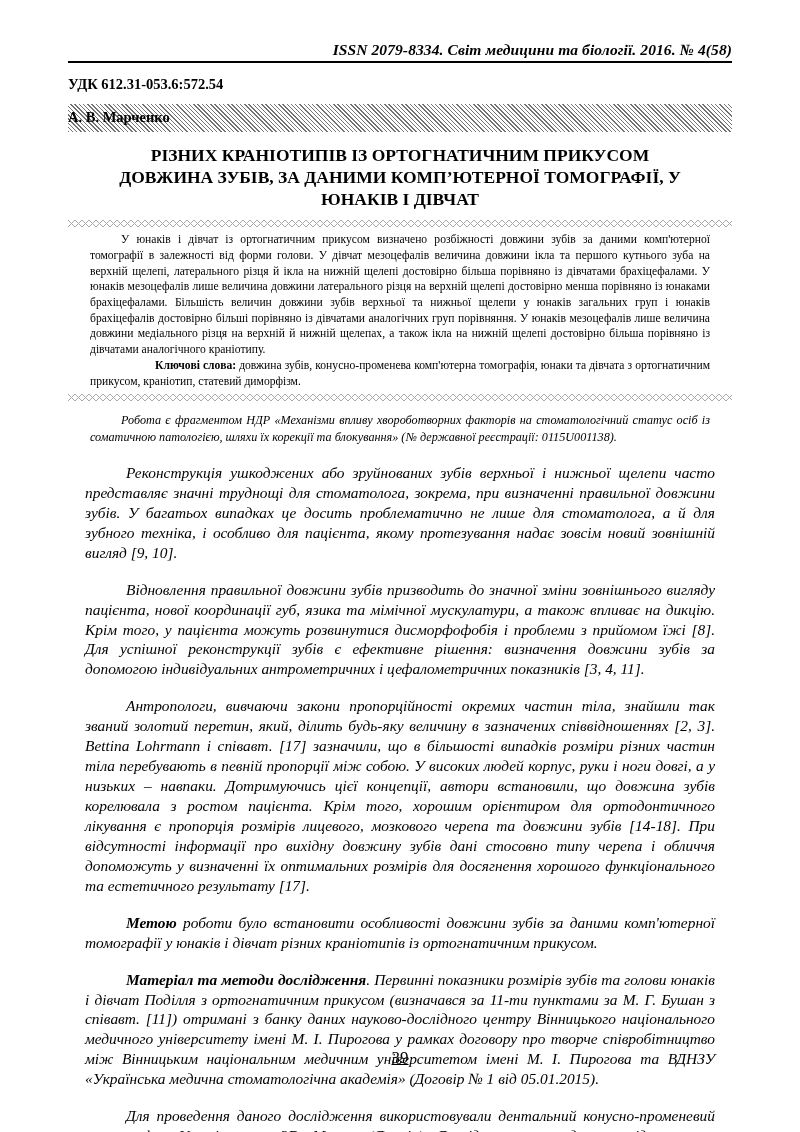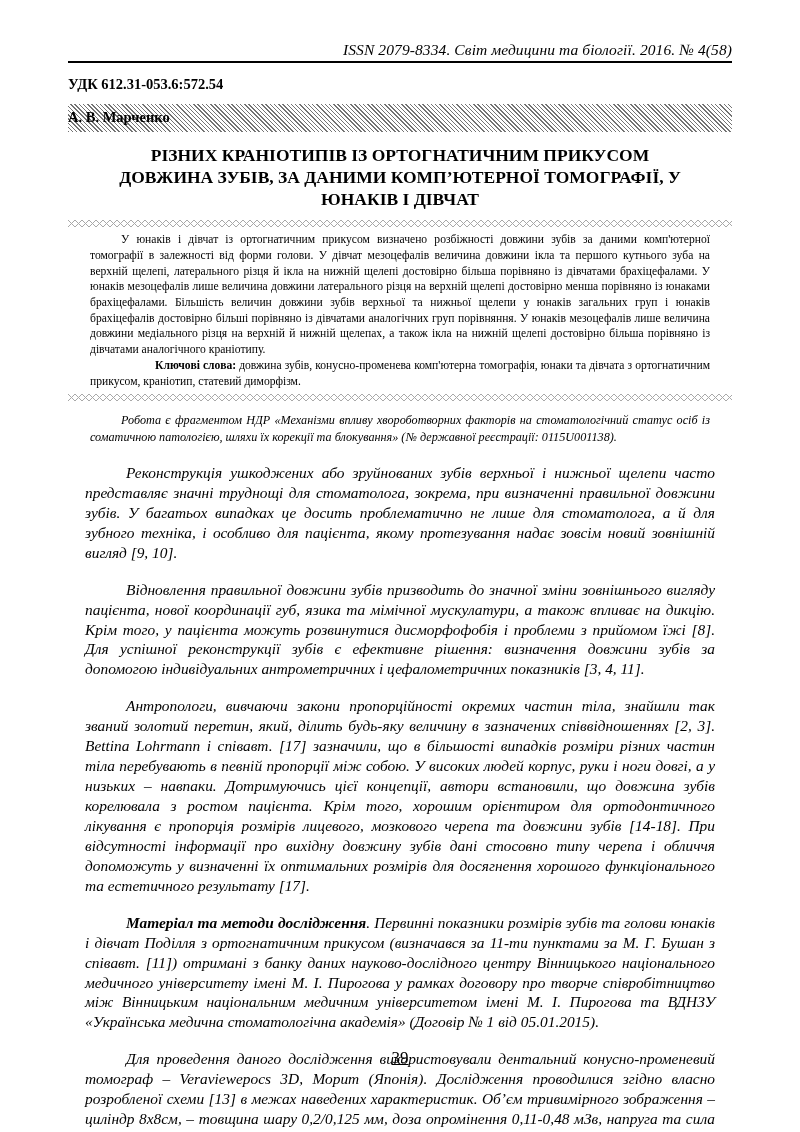--- a/index.html
+++ b/index.html
@@ -23,21 +23,21 @@
     position: absolute;
     left: 68px;
     top: 0;
     width: 664px;
   }
 
   
   .running-head {
     text-align: right;
     font-style: italic;
-    font-weight: normal;
+    font-weight: bold;
     font-size: 15.5px;
     letter-spacing: 0.1px;
     padding-top: 41px;
     padding-bottom: 2px;
     white-space: nowrap;
   }
   .head-rule {
     border-bottom: 2px solid #000;
     margin-bottom: 13px;
   }
@@ -173,20 +173,21 @@
 
     <div class="abstract-bottom"></div>
     <div class="zigzag"></div>
 
     <div class="fund-note">Робота є фрагментом НДР «Механізми впливу хвороботворних факторів на стоматологічний статус осіб із соматичною патологією, шляхи їх корекції та блокування» (№ державної реєстрації: 0115U001138).</div>
 
     <div class="body-text">
       <p>Реконструкція ушкоджених або зруйнованих зубів верхньої і нижньої щелепи часто представляє значні труднощі для стоматолога, зокрема, при визначенні правильної довжини зубів. У багатьох випадках це досить проблематично не лише для стоматолога, а й для зубного техніка, і особливо для пацієнта, якому протезування надає зовсім новий зовнішній вигляд [9, 10].</p>
       <p>Відновлення правильної довжини зубів призводить до значної зміни зовнішнього вигляду пацієнта, нової координації губ, язика та мімічної мускулатури, а також впливає на дикцію. Крім того, у пацієнта можуть розвинутися дисморфофобія і проблеми з прийомом їжі [8]. Для успішної реконструкції зубів є ефективне рішення: визначення довжини зубів за допомогою індивідуальних антрометричних і цефалометричних показників [3, 4, 11].</p>
       <p>Антропологи, вивчаючи закони пропорційності окремих частин тіла, знайшли так званий золотий перетин, який, ділить будь-яку величину в зазначених співвідношеннях [2, 3]. Bettina Lohrmann і співавт. [17] зазначили, що в більшості випадків розміри різних частин тіла перебувають в певній пропорції між собою. У високих людей корпус, руки і ноги довгі, а у низьких – навпаки. Дотримуючись цієї концепції, автори встановили, що довжина зубів корелювала з ростом пацієнта. Крім того, хорошим орієнтиром для ортодонтичного лікування є пропорція розмірів лицевого, мозкового черепа та довжини зубів [14-18]. При відсутності інформації про вихідну довжину зубів дані стосовно типу черепа і обличчя допоможуть у визначенні їх оптимальних розмірів для досягнення хорошого функціонального та естетичного результату [17].</p>
+      <p><b>Метою</b><span> роботи було встановити особливості довжини зубів за даними комп'ютерної томографії у юнаків і дівчат різних краніотипів із ортогнатичним прикусом.</span></p>
       <p><b>Матеріал та методи дослідження</b><span>. Первинні показники розмірів зубів та голови юнаків і дівчат Поділля з ортогнатичним прикусом (визначався за 11-ти пунктами за М. Г. Бушан з співавт. [11]) отримані з банку даних науково-дослідного центру Вінницького національного медичного університету імені М. І. Пирогова у рамках договору про творче співробітництво між Вінницьким національним медичним університетом імені М. І. Пирогова та ВДНЗУ «Українська медична стоматологічна академія» (Договір № 1 від 05.01.2015).</span></p>
       <p>Для проведення даного дослідження використовували дентальний конусно-променевий томограф – Veraviewepocs 3D, Морит (Японія). Дослідження проводилися згідно власно розробленої схеми [13] в межах наведених характеристик. Об’єм тривимірного зображення – циліндр 8х8см, – товщина шару 0,2/0,125 мм, доза опромінення 0,11-0,48 мЗв, напруга та сила струму 60-90kV/2-10mA. У верхніх і нижніх різців, іклів, малих та перших великих кутніх зубів вимірювали їх довжину – відстань від середини ріжучого краю до апексу кореня. Оскільки в попередніх дослідженнях при порівнянні коп’ютерно-томографічних метричних характеристик однойменних зубів правої і лівої сторін, достовірних або тенденцій відмінностей виявлено не було, нами в подальших дослідженнях використовуються середні значення відповідних зубів на верхній та нижній щелепах.</p>
     </div>
 
   </div>
 
   <div class="folio">39</div>
 
 </div>
 

